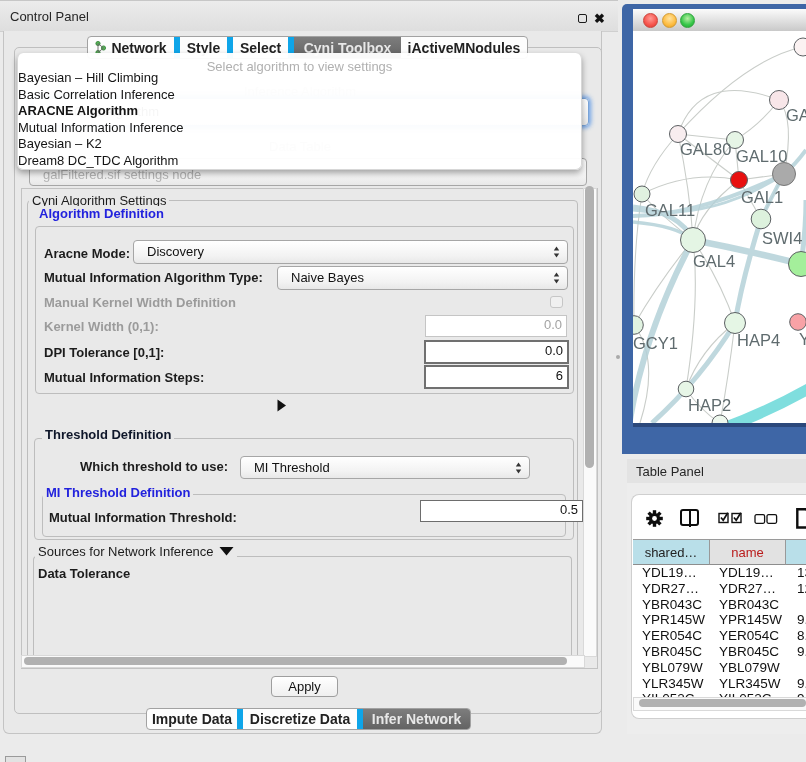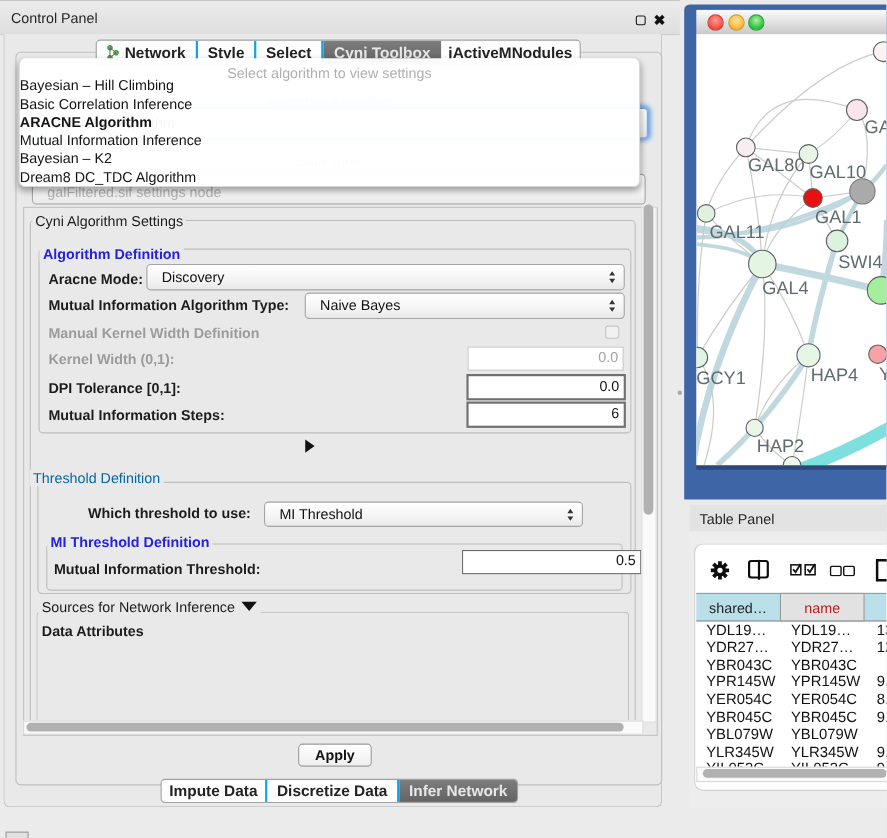--- a/index.html
+++ b/index.html
@@ -6,21 +6,21 @@
 .abs{position:absolute}
 .lbl{position:absolute;font-size:13px;font-weight:bold;color:#1c1c1c;white-space:nowrap}
 .dis{color:#9b9b9b}
 .grp{position:absolute;border:1px solid #bdbdbd;border-radius:4px}
 .gtitle{position:absolute;font-size:13px;background:#e9e9e9;padding:0 3px;white-space:nowrap}
 .combo{position:absolute;background:linear-gradient(#ffffff,#f2f2f2 70%,#e8e8e8);border:1px solid #a6a6a6;border-radius:4px;font-size:13px;color:#111}
 .combo .ct{position:absolute;left:13px;top:3px;white-space:nowrap}
 .spin{position:absolute;right:7px;top:3px;width:7px;height:14px}
 .tfield{position:absolute;background:#fff;font-size:13px;color:#111;text-align:right}
 .seg{position:absolute;z-index:1;display:flex;background:#fdfdfd;border:1px solid #a2a2a2;border-radius:4px;overflow:hidden;font-size:14px;font-weight:bold;color:#222}
-.seg .s{display:flex;align-items:center;justify-content:center;border-right:2px solid #0ea5e9;white-space:nowrap;box-sizing:border-box}
+.seg .s{display:flex;align-items:center;justify-content:center;border-right:6px solid #0ea5e9;white-space:nowrap;box-sizing:border-box}
 .seg .s:last-child{border-right:none}
 .seg .sel{background:linear-gradient(#7d7d7d,#636363);color:#e8e8e8;border-right:none}
 .scrollthumb{position:absolute;background:#b1b1b1;border-radius:5px}
 .scrolltrack{position:absolute;background:#fafafa;border:1px solid #d9d9d9}
 .trow{position:absolute;font-size:13.5px;color:#111;white-space:nowrap}
 </style></head><body>
 <div id="c">
 
 <div class="abs" style="left:0;top:0;width:618px;height:30px;background:linear-gradient(#ececec,#dedede);border-top:1px solid #c7c7c7;border-bottom:1px solid #cfcfcf"></div>
 <div class="abs" style="left:10px;top:9px;font-size:13px;color:#262626">Control Panel</div>
@@ -52,21 +52,21 @@
 <div class="combo" style="left:29px;top:158px;width:556px;height:26px">
       <span class="ct" style="top:8px;color:#b3b3b3">galFiltered.sif settings node</span>
     </div>
 
 <div class="abs" style="left:21px;top:188px;width:575px;height:479px;border:1px solid #c2c2c2;background:#e9e9e9"></div>
 
 <div class="grp" style="left:27px;top:200px;width:549px;height:460px"></div>
 <div class="gtitle" style="left:29px;top:193px;color:#1c1c1c">Cyni Algorithm Settings</div>
 
 <div class="grp" style="left:35px;top:226px;width:537px;height:166px"></div>
-<div class="gtitle" style="left:36px;top:223px;color:#2222dd;font-weight:bold">Algorithm Definition</div>
+<div class="gtitle" style="left:36px;top:206px;color:#2222dd;font-weight:bold">Algorithm Definition</div>
 
 <div class="lbl" style="left:44px;top:246px">Aracne Mode:</div>
 <div class="combo" style="left:133px;top:240px;width:433px;height:22px">
       <span class="ct">Discovery</span>
       <span class="spin"><svg width="7" height="14" viewBox="0 0 7 14" style="margin-top:1px">
           <path d="M3.5 1.5L6.2 5.5H0.8z" fill="#333"></path>
           <path d="M3.5 12.5L0.8 8.5H6.2z" fill="#333"></path>
         </svg></span>
     </div>
 
@@ -89,50 +89,50 @@
 <div class="tfield" style="left:424px;top:340px;width:137px;height:19px;border:2px solid #707070;padding:1px 4px 0 0">0.0</div>
 
 <div class="lbl" style="left:44px;top:370px">Mutual Information Steps:</div>
 <div class="tfield" style="left:424px;top:365px;width:137px;height:19px;border:2px solid #707070;padding:1px 4px 0 0">6</div>
 
 <svg class="abs" style="left:276px;top:399px" width="11" height="13" viewBox="0 0 11 13">
       <path d="M1.5 0.5L10 6.5L1.5 12.5z" fill="#111"></path>
     </svg>
 
 <div class="grp" style="left:34px;top:438px;width:538px;height:100px"></div>
-<div class="gtitle" style="left:27px;top:427px;color:#0369a1;font-weight:normal">Threshold Definition</div>
+<div class="gtitle" style="left:42px;top:427px;color:#0f172a;font-weight:bold">Threshold Definition</div>
 
 <div class="lbl" style="left:80px;top:459px">Which threshold to use:</div>
 <div class="combo" style="left:240px;top:456px;width:288px;height:21px">
       <span class="ct">MI Threshold</span>
       <span class="spin"><svg width="7" height="14" viewBox="0 0 7 14" style="margin-top:1px">
           <path d="M3.5 1.5L6.2 5.5H0.8z" fill="#333"></path>
           <path d="M3.5 12.5L0.8 8.5H6.2z" fill="#333"></path>
         </svg></span>
     </div>
 
 <div class="grp" style="left:42px;top:494px;width:522px;height:41px"></div>
 <div class="gtitle" style="left:43px;top:485px;color:#2222dd;font-weight:bold">MI Threshold Definition</div>
 
 <div class="lbl" style="left:49px;top:510px">Mutual Information Threshold:</div>
 <div class="tfield" style="left:420px;top:500px;width:141px;height:19px;border:1.5px solid #6d6d6d;padding:1px 4px 0 16px">0.5</div>
 
 <div class="grp" style="left:33px;top:556px;width:537px;height:104px;border-bottom:none;border-radius:4px 4px 0 0"></div>
 <div class="gtitle" style="left:35px;top:544px;color:#1c1c1c">Sources for Network Inference <svg width="15" height="10" viewBox="0 0 15 10" style="vertical-align:0px;margin-left:2px">
         <path d="M0.5 1L14.5 1L7.5 9.5z" fill="#111"></path>
       </svg></div>
-<div class="lbl" style="left:38px;top:566px">Data Attributes</div>
+<div class="lbl" style="left:38px;top:566px">Data Tolerance</div>
 
 
 <div class="scrolltrack" style="left:583px;top:188px;width:12px;height:467px"></div>
 <div class="scrollthumb" style="left:585px;top:186px;width:9px;height:282px"></div>
 <div class="scrolltrack" style="left:21px;top:655px;width:562px;height:11px"></div>
 <div class="scrollthumb" style="left:24px;top:657px;width:543px;height:8px"></div>
 
-<div class="abs" style="left:271px;top:676px;width:65px;height:19px;background:linear-gradient(#ffffff,#efefef);border:1px solid #9e9e9e;border-radius:4px;font-size:13px;font-weight:bold;color:#111;text-align:center;line-height:19px">Apply</div>
+<div class="abs" style="left:271px;top:676px;width:65px;height:19px;background:linear-gradient(#ffffff,#efefef);border:1px solid #9e9e9e;border-radius:4px;font-size:13px;font-weight:normal;color:#111;text-align:center;line-height:19px">Apply</div>
 
 <div class="seg" style="left:146px;top:708px;width:323px;height:20px">
   <div class="s" style="width:96px">Impute Data</div>
   <div class="s" style="width:120px">Discretize Data</div>
   <div class="s sel" style="width:107px">Infer Network</div>
 </div>
 
 <div class="abs" style="left:5px;top:756px;width:19px;height:10px;background:#e2e2e2;border:1px solid #9a9a9a"></div>
 
 <div class="abs" style="left:616px;top:355px;width:4px;height:4px;background:#a9a9a9;border-radius:50%"></div>

